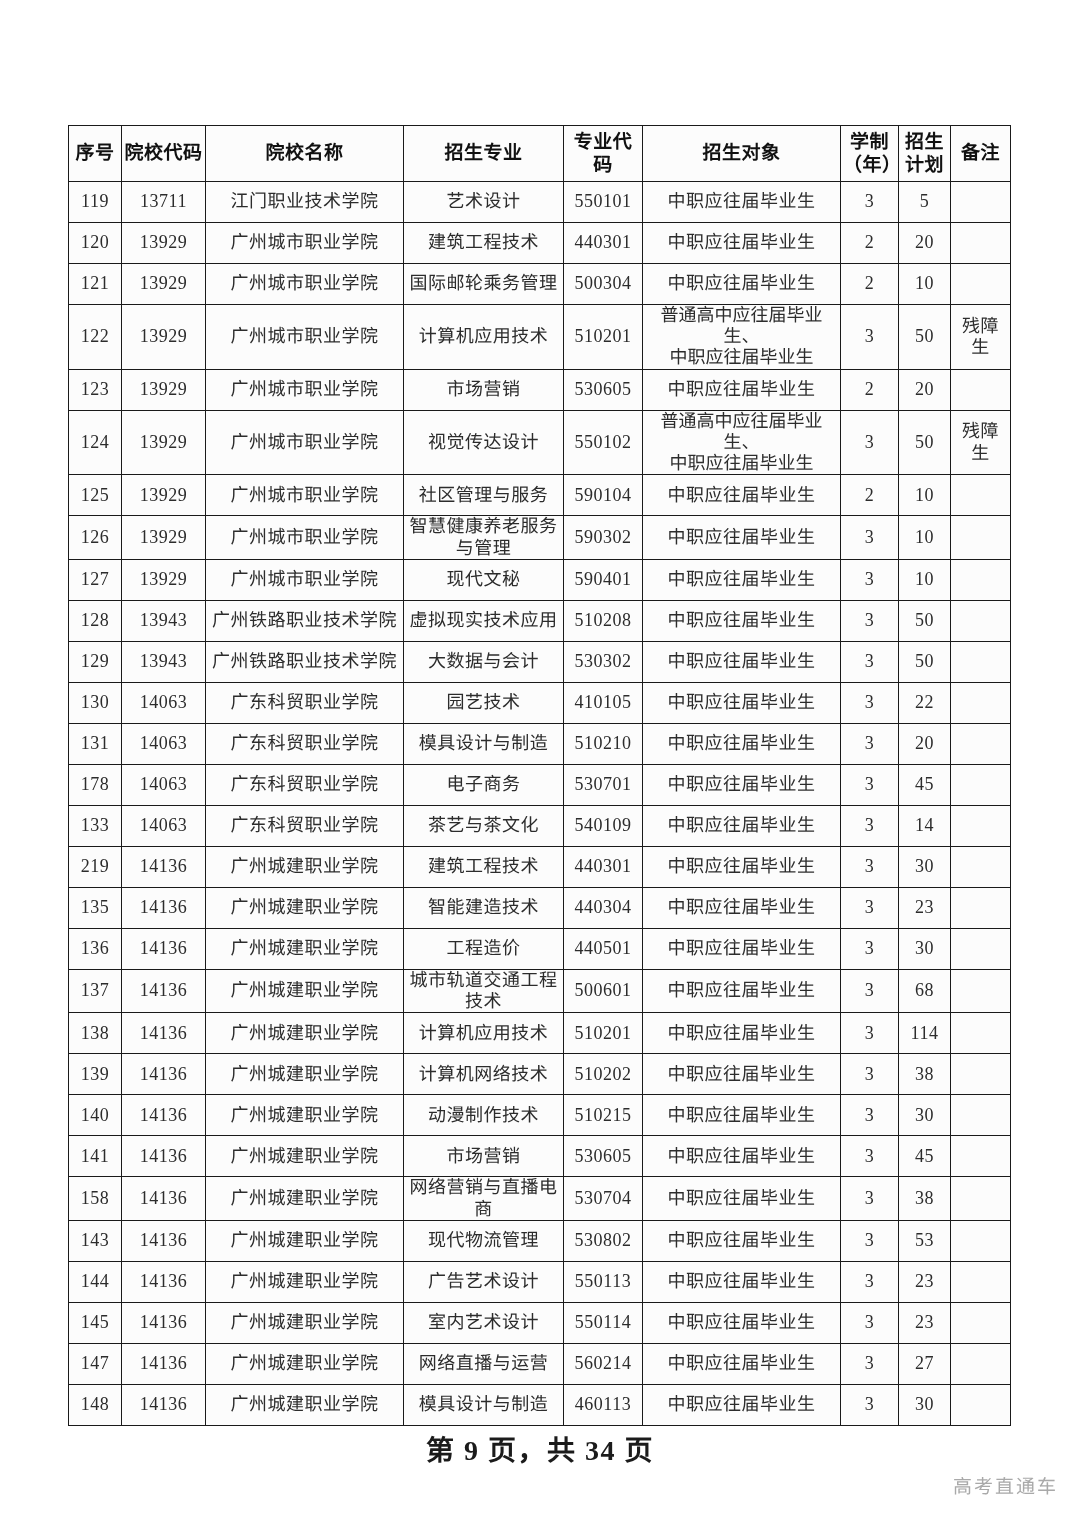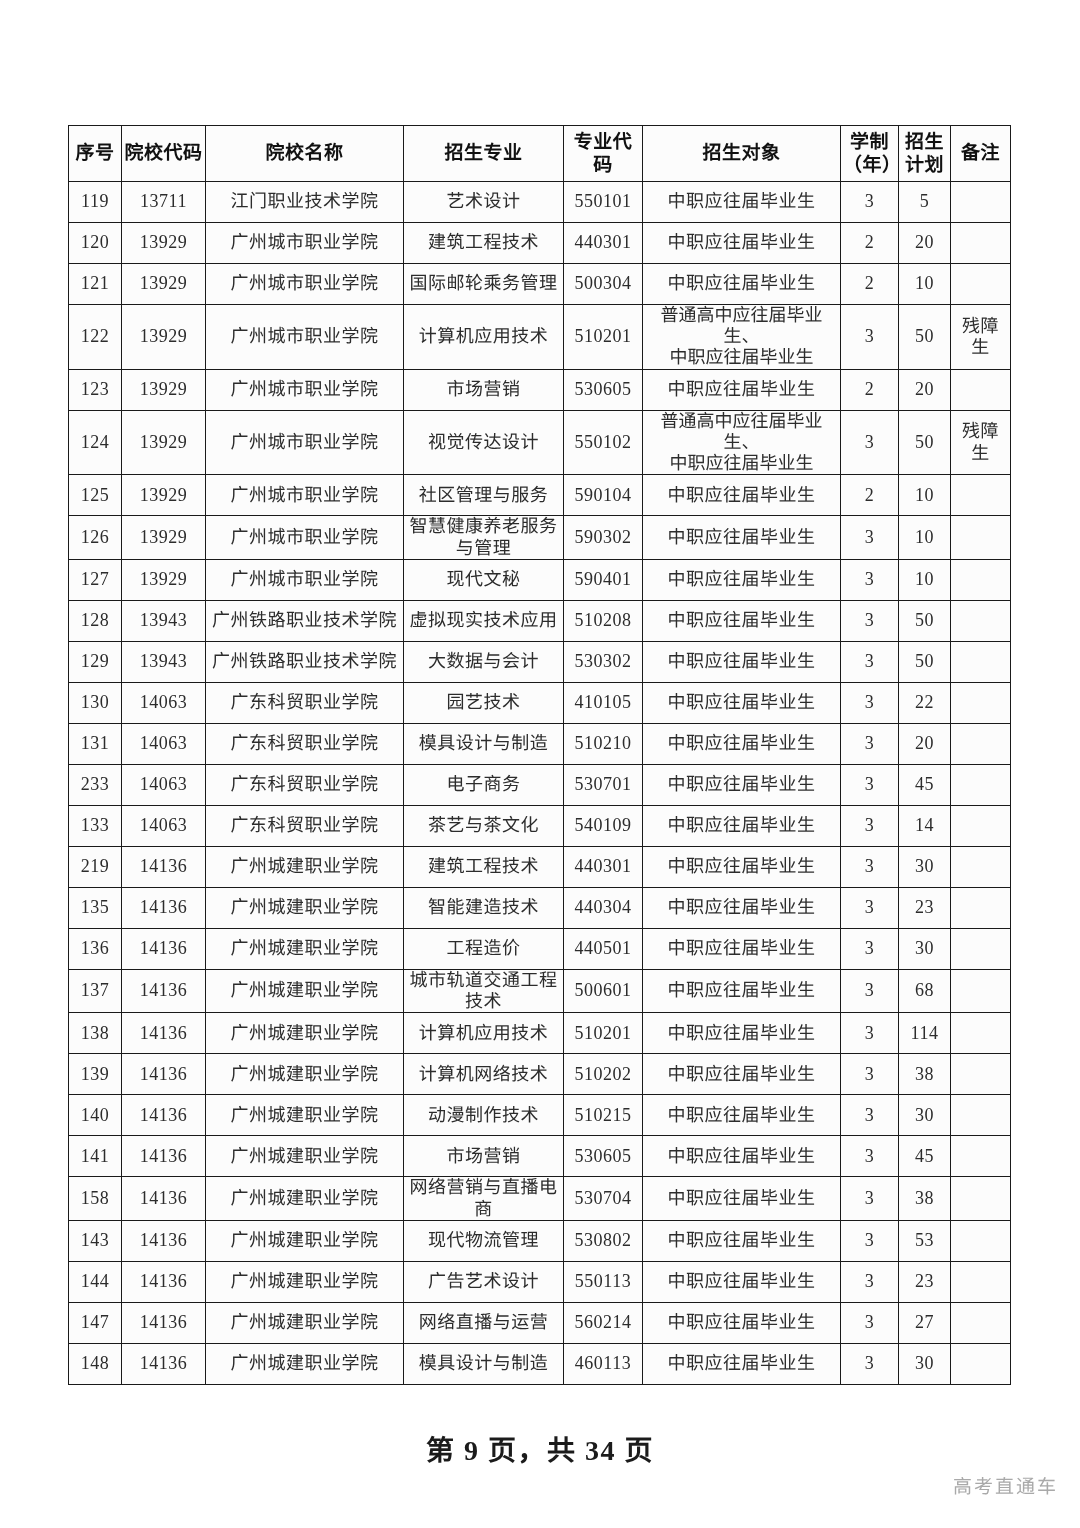--- a/index.html
+++ b/index.html
@@ -307,21 +307,21 @@
             <td class="num">14063</td>
             <td class="cjk">广东科贸职业学院</td>
             <td class="cjk">模具设计与制造</td>
             <td class="num">510210</td>
             <td class="cjk">中职应往届毕业生</td>
             <td class="num">3</td>
             <td class="num">20</td>
             <td class="cjk"></td>
           </tr>
           <tr>
-            <td class="num">233</td>
+            <td class="num">178</td>
             <td class="num">14063</td>
             <td class="cjk">广东科贸职业学院</td>
             <td class="cjk">电子商务</td>
             <td class="num">530701</td>
             <td class="cjk">中职应往届毕业生</td>
             <td class="num">3</td>
             <td class="num">45</td>
             <td class="cjk"></td>
           </tr>
           <tr>
@@ -450,20 +450,31 @@
             <td class="num">14136</td>
             <td class="cjk">广州城建职业学院</td>
             <td class="cjk">广告艺术设计</td>
             <td class="num">550113</td>
             <td class="cjk">中职应往届毕业生</td>
             <td class="num">3</td>
             <td class="num">23</td>
             <td class="cjk"></td>
           </tr>
           <tr>
+            <td class="num">145</td>
+            <td class="num">14136</td>
+            <td class="cjk">广州城建职业学院</td>
+            <td class="cjk">室内艺术设计</td>
+            <td class="num">550114</td>
+            <td class="cjk">中职应往届毕业生</td>
+            <td class="num">3</td>
+            <td class="num">23</td>
+            <td class="cjk"></td>
+          </tr>
+          <tr>
             <td class="num">147</td>
             <td class="num">14136</td>
             <td class="cjk">广州城建职业学院</td>
             <td class="cjk">网络直播与运营</td>
             <td class="num">560214</td>
             <td class="cjk">中职应往届毕业生</td>
             <td class="num">3</td>
             <td class="num">27</td>
             <td class="cjk"></td>
           </tr>

